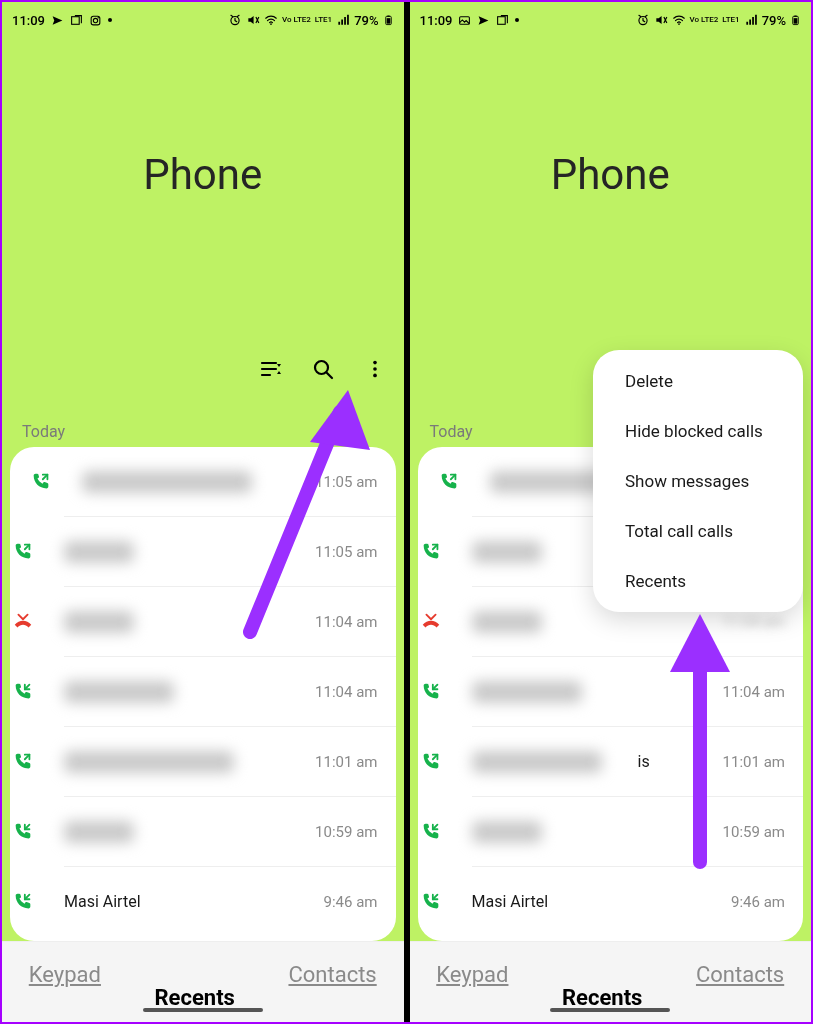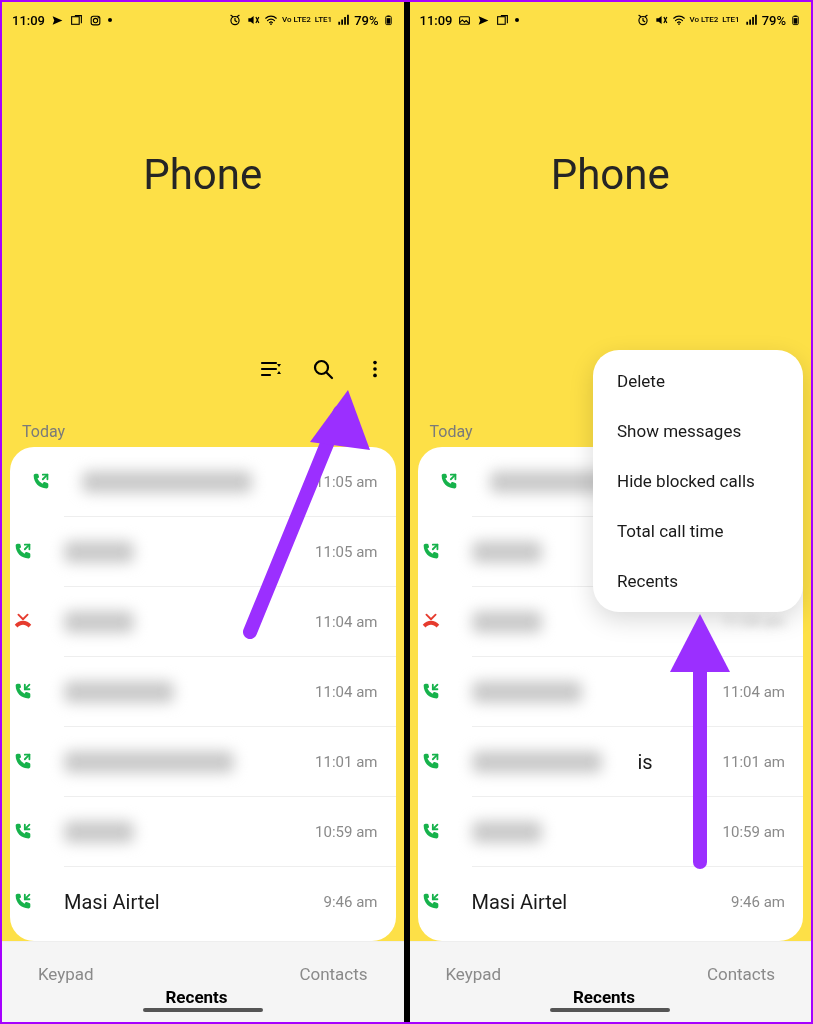--- a/index.html
+++ b/index.html
@@ -18,21 +18,21 @@
     height: 100%;
     border: 2px solid #a600ff;
     box-sizing: border-box;
   }
   .divider {
     width: 6px;
     background: #000;
   }
   .phone {
     flex: 1 1 0;
-    background: #fde047;
+    background: #bef264;
     display: flex;
     flex-direction: column;
     position: relative;
     overflow: hidden;
   }
   
   .statusbar {
     height: 28px;
     display: flex;
     justify-content: space-between;
@@ -104,33 +104,33 @@
     flex: 1;
     height: 22px;
     background: #c9c9c9;
     filter: blur(7px);
     border-radius: 6px;
     margin-right: 30px;
   }
   .blur-s { width: 170px; flex:0 0 auto; }
   .blur-xs { width: 70px; flex:0 0 auto; }
   .blur-m { width: 110px; flex:0 0 auto; }
-  .name { flex:1; font-size:20px; color:#1a1a1a; }
+  .name { flex:1; font-size:16px; color:#1a1a1a; }
   .time { font-size:15px; color:#8a8a8a; white-space:nowrap; }
 
   
   .bottomnav {
     height: 64px;
     display: flex;
     justify-content: space-around;
     align-items: center;
     background: #f5f5f5;
     border-top: 1px solid #eee;
   }
-  .tab { font-size:17px; color:#8a8a8a; padding: 6px 4px; }
+  .tab { font-size:22px; color:#8a8a8a; padding: 6px 4px; text-decoration: underline; }
   .tab.active { color:#000; font-weight:700; border-bottom:2.5px solid #000;margin-top:48px; }
   .gesture-bar {
     height: 16px;
     background: #f5f5f5;
     display:flex; align-items:flex-start; justify-content:center;
   }
   .gesture-bar div { width:120px; height:4px; background:#555; border-radius:2px; margin-top:2px;}
 
   
   .popup {
@@ -138,21 +138,21 @@
     top: 348px;
     right: 8px;
     width: 210px;
     background: #fff;
     border-radius: 26px;
     box-shadow: 0 8px 24px rgba(0,0,0,0.15);
     padding: 6px 0;
     z-index: 10;
   }
   .popup .mi {
-    padding: 15px 24px;
+    padding: 15px 32px;
     font-size: 17px;
     color: #1a1a1a;
   }
 
   
   .arrow {
     position: absolute;
     pointer-events: none;
     z-index: 20;
   }
@@ -571,23 +571,23 @@
       <span class="tab">Keypad</span>
       <span class="tab active">Recents</span>
       <span class="tab">Contacts</span>
     </div>
     <div class="gesture-bar">
         <div></div>
       </div>
 
     <div class="popup">
       <div class="mi">Delete</div>
+      <div class="mi">Hide blocked calls</div>
       <div class="mi">Show messages</div>
-      <div class="mi">Hide blocked calls</div>
-      <div class="mi">Total call time</div>
+      <div class="mi">Total call calls</div>
       <div class="mi">Recents</div>
     </div>
 
     <svg class="arrow" style="left:230px; top:600px;" width="120" height="280">
       <path d="M60 260 L60 60" stroke="#9b2fff" stroke-width="14" stroke-linecap="round"></path>
       <path d="M30 70 L60 12 L90 70 Z" fill="#9b2fff"></path>
     </svg>
   </div>
 
 </div>

